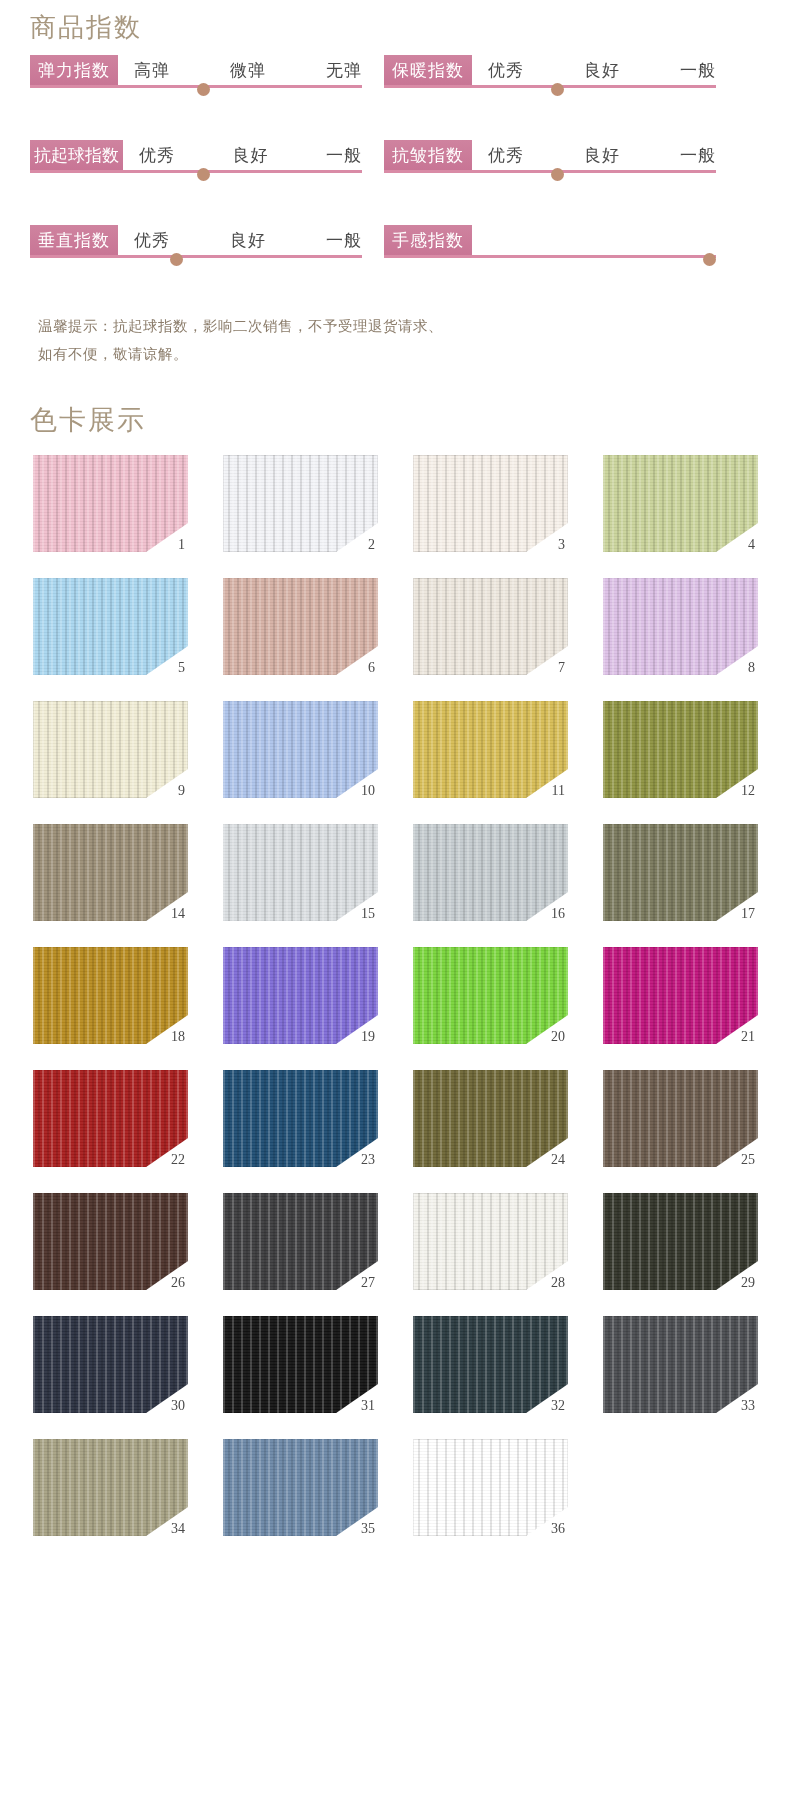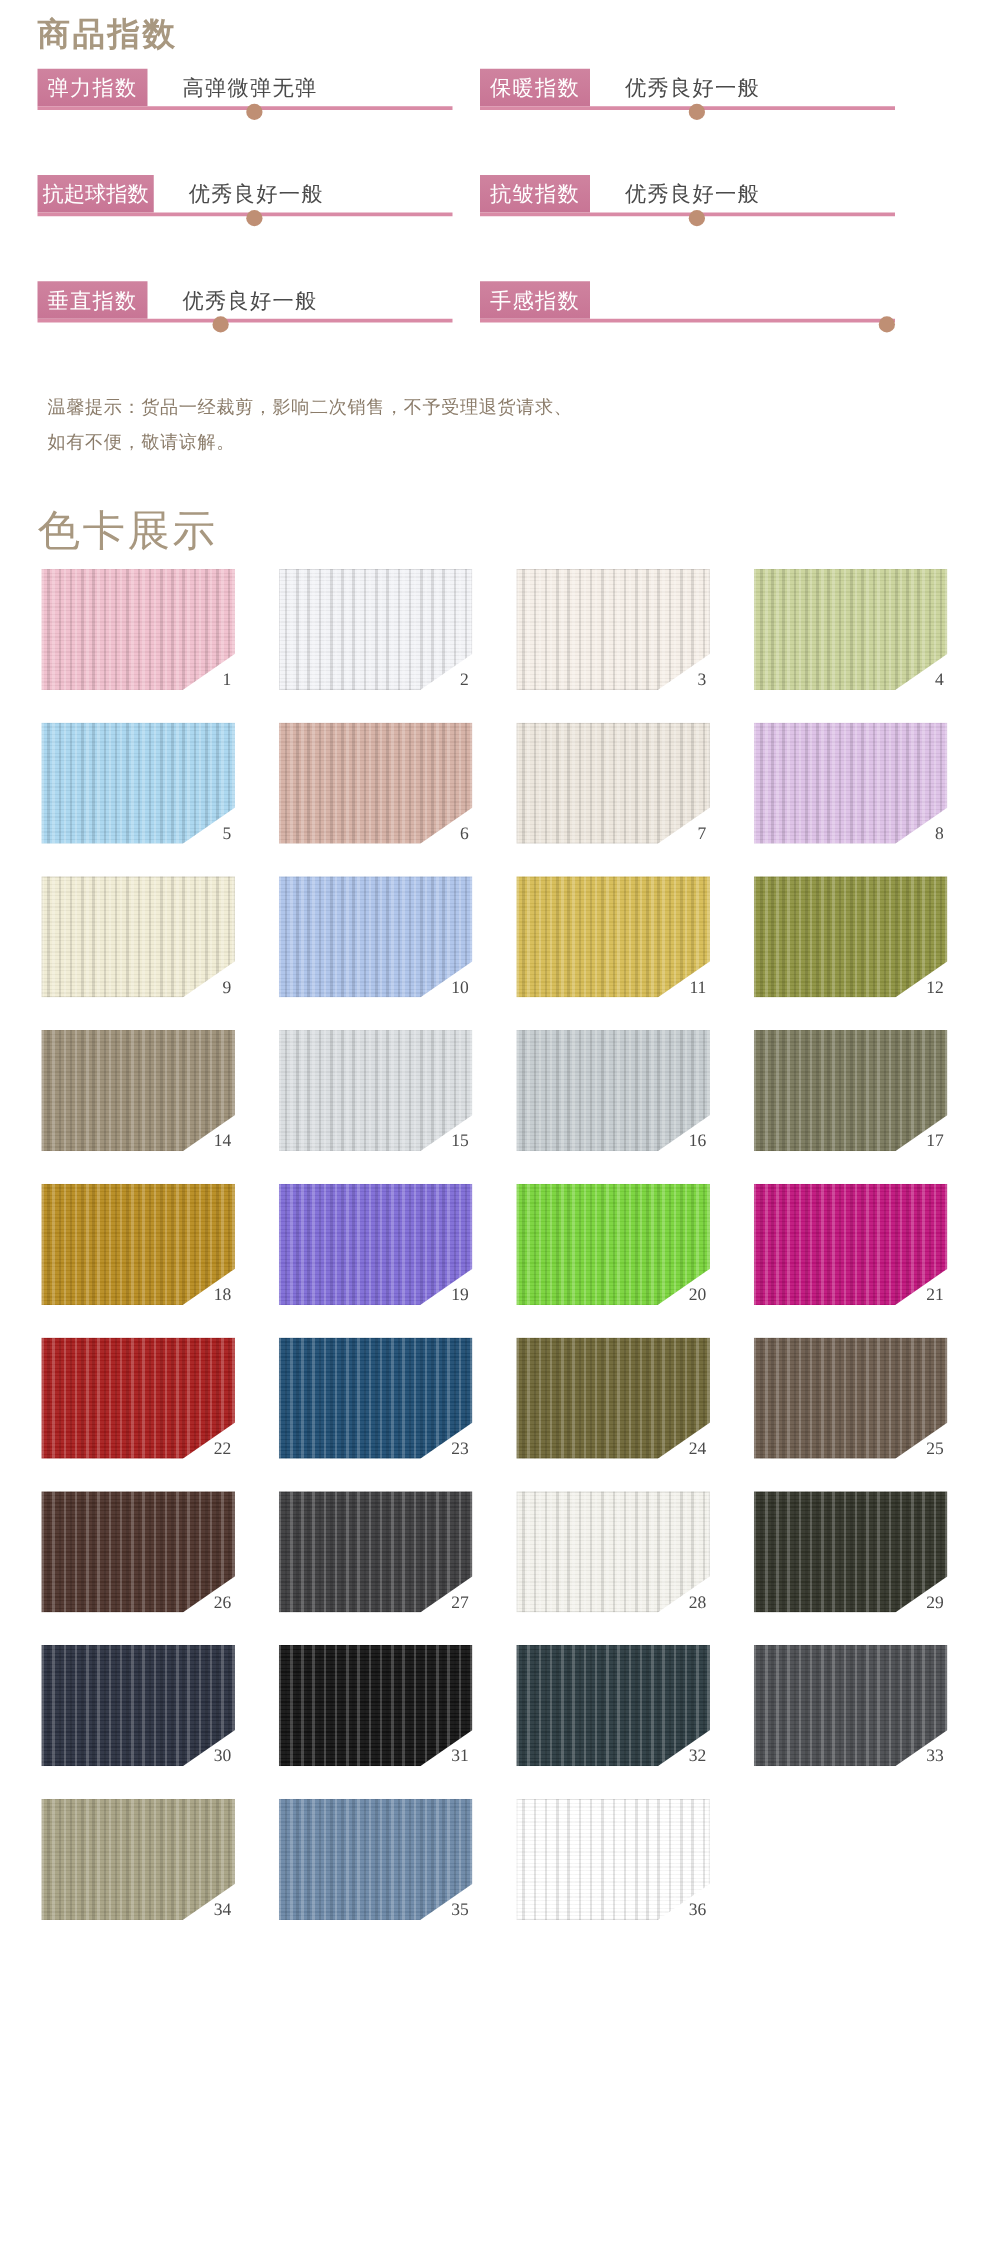--- a/index.html
+++ b/index.html
@@ -13,22 +13,22 @@
 
   
   .section-title{
     font-family:"Liberation Serif","DejaVu Serif",serif;
     color:#a89880;
     font-size:26px;
     letter-spacing:2px;
     font-weight:normal;
     margin:0;
   }
-  #index-heading{position:absolute;left:30px;top:10px;font-weight:bold;}
-  #swatch-heading{position:absolute;left:30px;top:402px;font-size:34px;font-family:Liberation Mono, monospace;}
+  #index-heading{position:absolute;left:30px;top:10px;}
+  #swatch-heading{position:absolute;left:30px;top:402px;font-size:27px;font-family:Liberation Mono, monospace;}
 
   
   .index-grid{position:absolute;left:30px;top:55px;width:730px;}
   .index-row-pair{display:flex;gap:22px;margin-bottom:41px;}
   .index-item{width:332px;position:relative;height:44px;}
 
   .index-top{display:flex;align-items:stretch;height:30px;gap:16px;}
   .index-label{
     background:#cd7e9c;
     background:linear-gradient(#cf839f,#c87595);
@@ -41,23 +41,22 @@
     padding:0 8px;
     height:30px;
     box-sizing:border-box;
     white-space:nowrap;
   }
   .index-label.wide{padding:0 4px;letter-spacing:0;font-family:Liberation Serif, serif;}
   .index-options{
     flex:1;
     display:flex;
     align-items:center;
-    justify-content:flex-start;
+    justify-content:space-between;
     height:30px;
-    margin-left:12px;
   }
   .index-option{
     font-size:17px;
     color:#4a4a4a;
     letter-spacing:1px;
     white-space:nowrap;
   }
   .index-track{
     position:absolute;
     left:0;right:0;
@@ -213,21 +212,21 @@
           <div class="index-top">
             <div class="index-label">手感指数</div>
           </div>
           <div class="index-track"></div>
           <div class="index-marker" style="left: 98%;"></div>
         </div>
       </div>
     </div>
 
   <div class="tip">
-    <div>温馨提示：货品一经裁剪，影响二次销售，不予受理退货请求、</div>
+    <div>温馨提示：抗起球指数，影响二次销售，不予受理退货请求、</div>
     <div>如有不便，敬请谅解。</div>
   </div>
 
   <h2 class="section-title" id="swatch-heading">色卡展示</h2>
 
   <div class="swatch-grid">
       <div class="swatch">
         <div class="swatch-fabric" style="background-color: rgb(240, 191, 205);"></div>
         <span class="swatch-num">1</span>
       </div>

